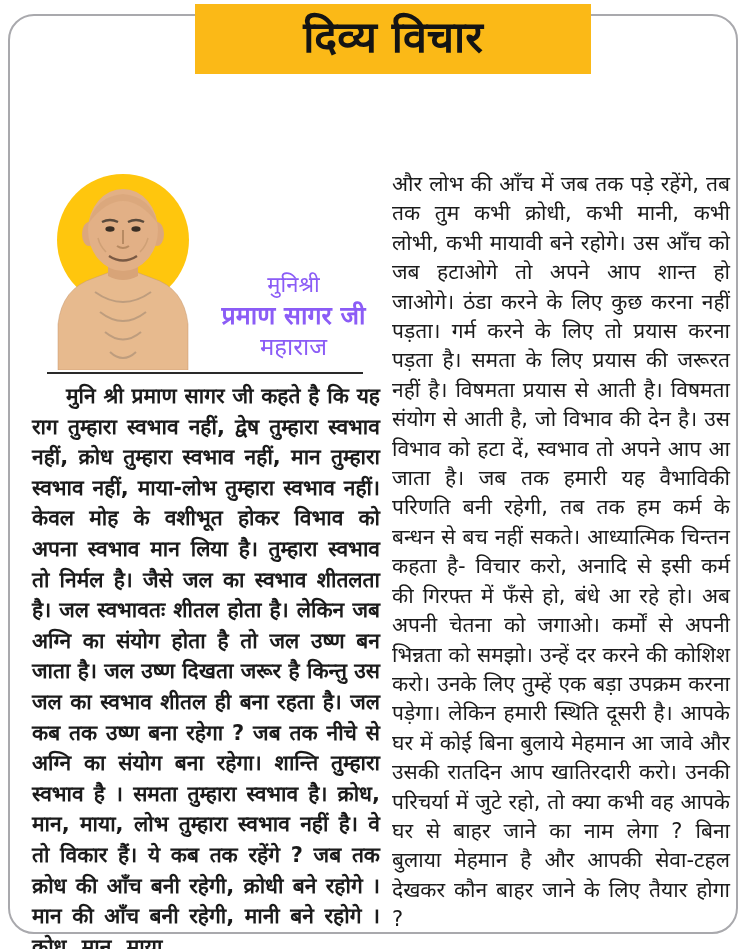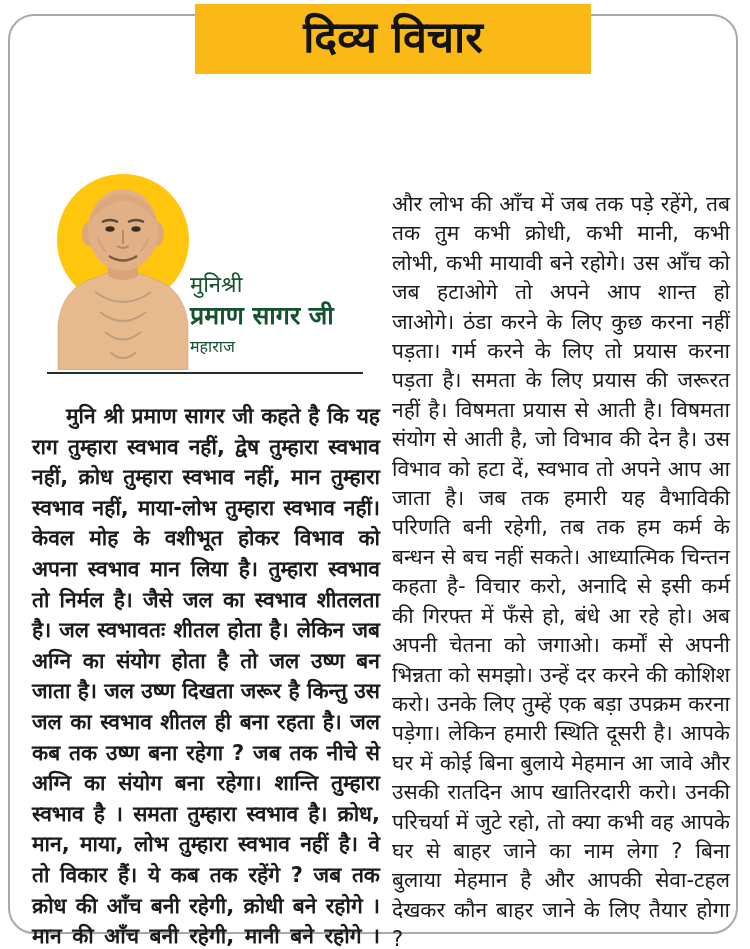--- a/index.html
+++ b/index.html
@@ -54,54 +54,54 @@
   }
   .photo-box {
     position: absolute;
     left: 50px; top: 172px;
     width: 152px; height: 198px;
     overflow: hidden;
     z-index: 2;
   }
   .caption {
     position: absolute;
-    left: 190px; top: 270px;
+    left: 206px; top: 270px;
     width: 175px;
-    color: #14532d;
+    color: #8b5cf6;
     z-index: 3;
+    text-align: center;
   }
   .caption .cap-prefix {
     font-size: 22px;
     line-height: 30px;
   }
   .caption .cap-name {
     font-size: 25px;
     font-weight: bold;
     line-height: 32px;
     white-space: nowrap;
   }
   .caption .cap-suffix {
-    font-size: 16px;
+    font-size: 24px;
     line-height: 30px;
   }
   .divider {
     position: absolute;
     left: 47px; top: 372px;
     width: 316px; height: 0;
     border-top: 2.5px solid #2a2a2a;
     z-index: 2;
   }
   .col {
     position: absolute;
     color: #1b1b1b;
     font-size: 21px;
     line-height: 30.6px;
     text-align: justify;
     z-index: 1;
-    margin-top: 20px;
   }
   .col-left {
     left: 32px; top: 381px;
     width: 348px; height: 554px;
     text-indent: 34px;
     font-weight: bold;
   }
   .col-right {
     left: 392px; top: 170px;
     width: 338px; height: 742px;

